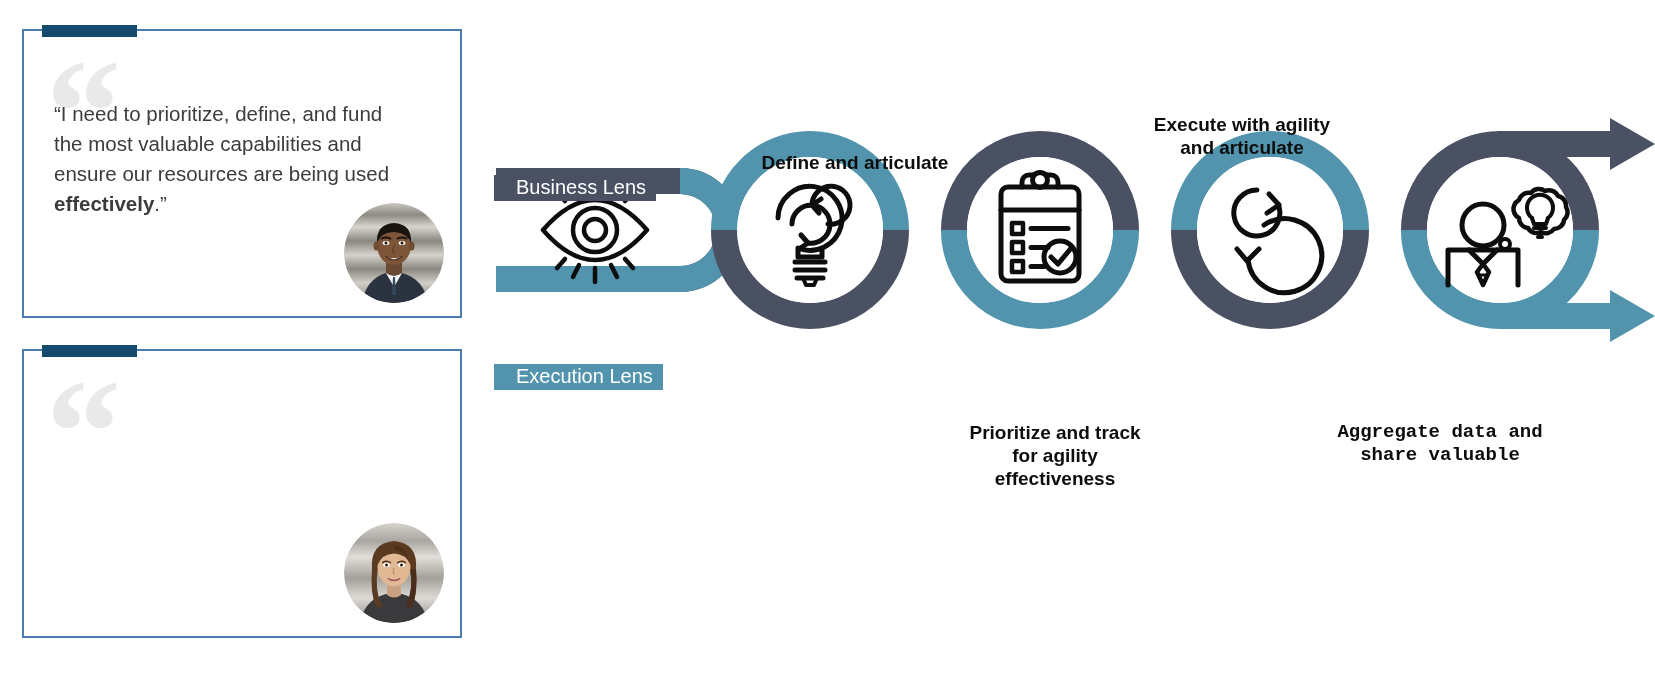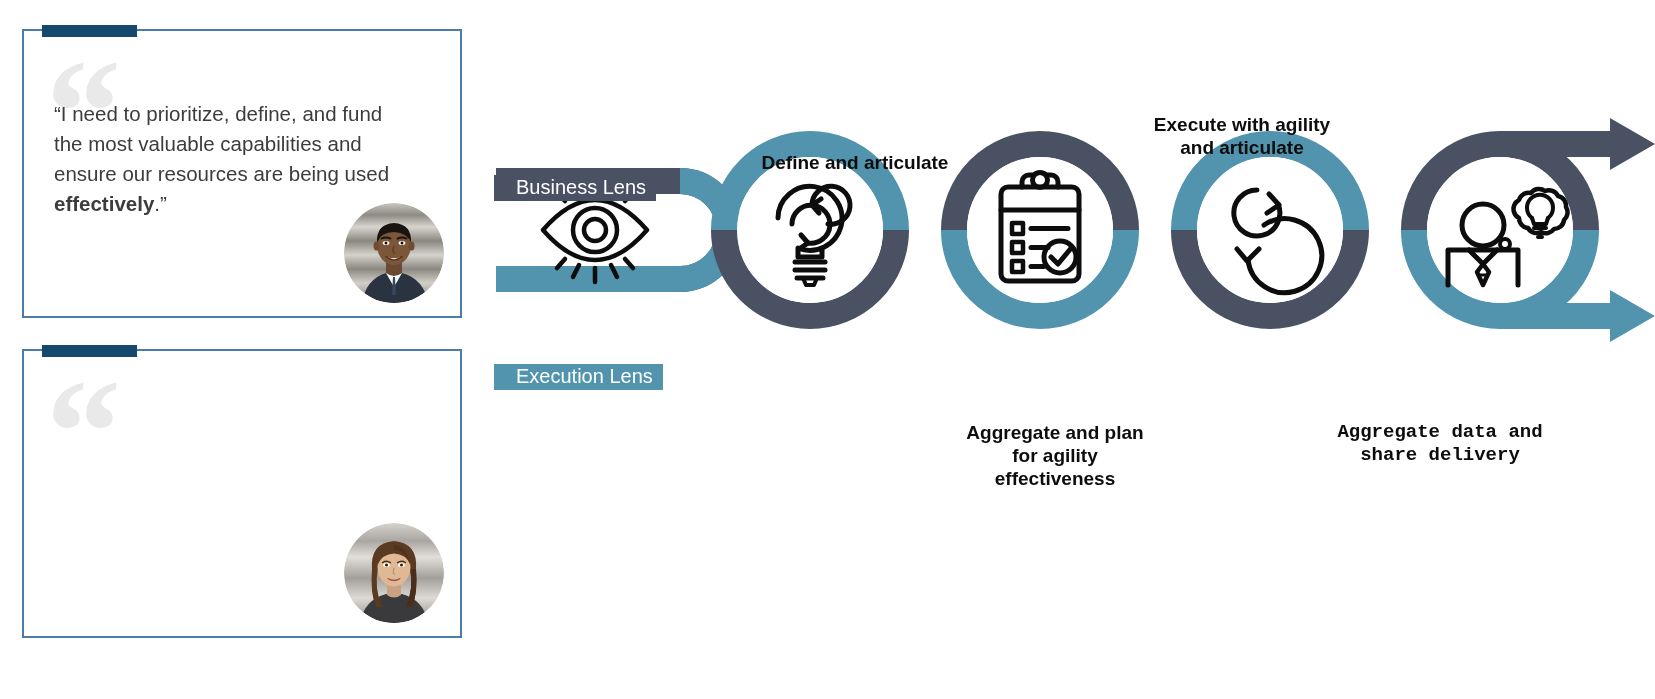--- a/index.html
+++ b/index.html
@@ -366,26 +366,26 @@
 </div>
 
 <div class="lens-tag" id="lens-tag-business">Business Lens</div>
 <div class="lens-tag" id="lens-tag-execution">Execution Lens</div>
 
 <div class="step-label" id="step-label-0">
   <span>Define and articulate</span>
 </div>
 
 <div class="step-label" id="step-label-1">
-  <span>Aggregate and plan</span><br>
+  <span>Prioritize and track</span><br>
   <span>for agility</span><br>
   <span>effectiveness</span>
 </div>
 
 <div class="step-label" id="step-label-2">
   <span>Execute with agility</span><br>
   <span>and articulate</span>
 </div>
 
 <div class="step-label" id="step-label-3">
   <span>Aggregate data and</span><br>
-  <span>share delivery</span>
+  <span>share valuable</span>
 </div>
 
 </body></html>

